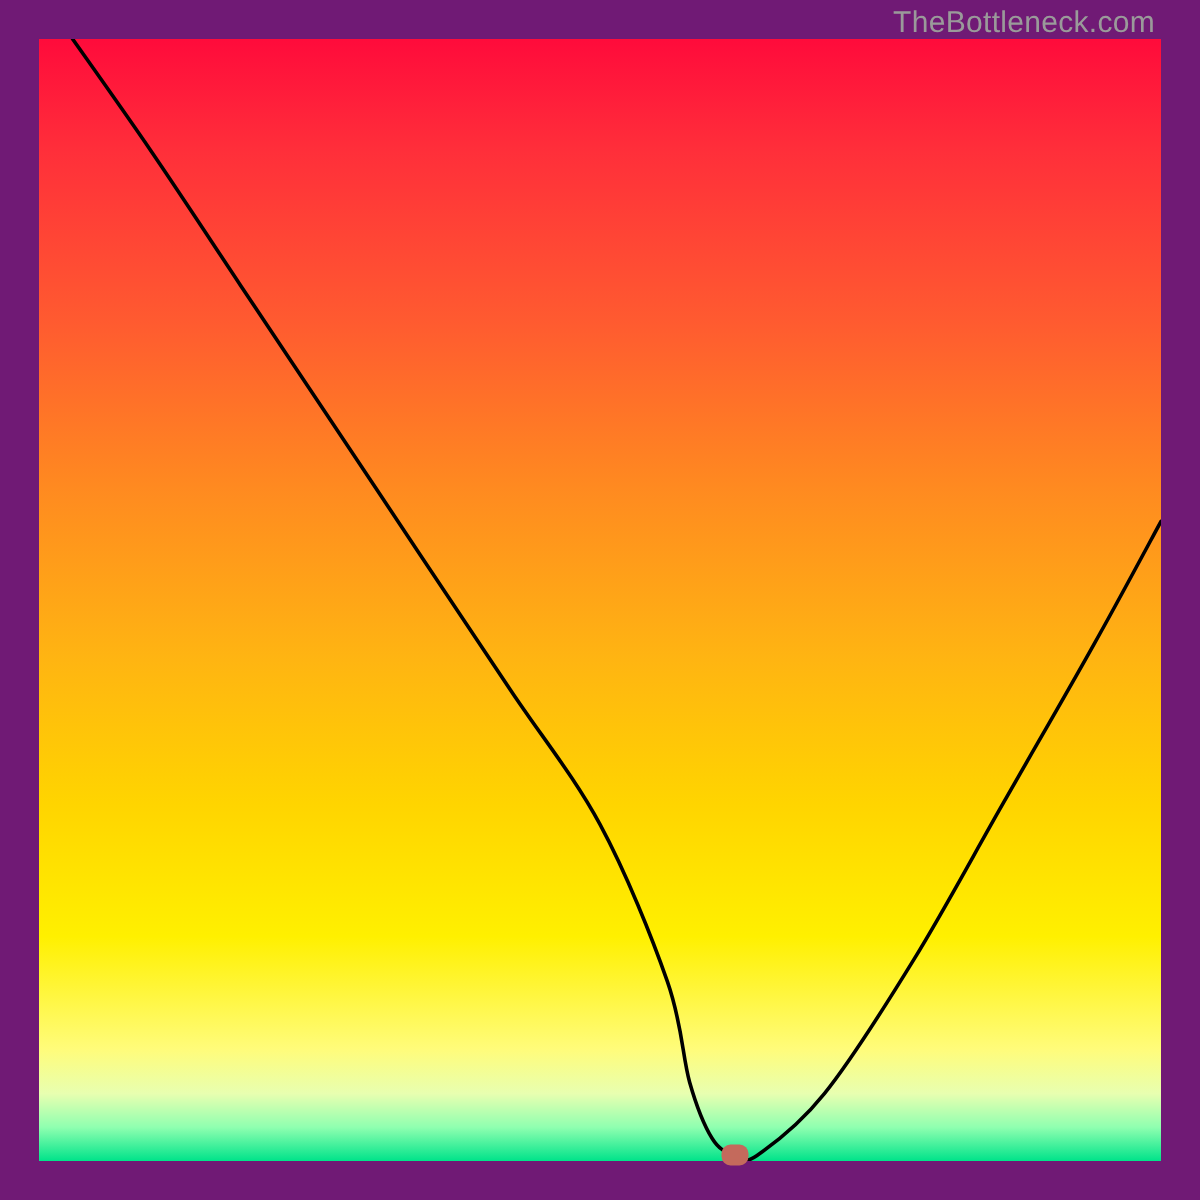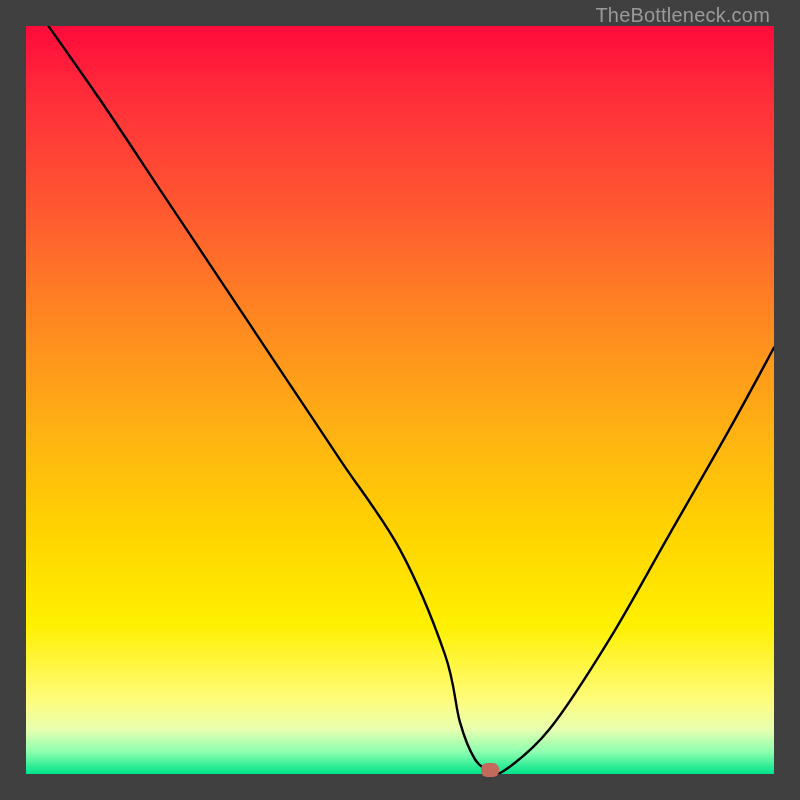--- a/index.html
+++ b/index.html
@@ -8,21 +8,21 @@
     width: 800px;
     height: 800px;
     background: #000;
     overflow: hidden;
     font-family: Arial, Helvetica, sans-serif;
   }
   .frame {
     position: relative;
     width: 800px;
     height: 800px;
-    background: #404040;
+    background: #701a75;
   }
   .plot-area {
     position: absolute;
     left: 26px;
     top: 26px;
     width: 748px;
     height: 748px;
     
     background: linear-gradient(
       to bottom,

